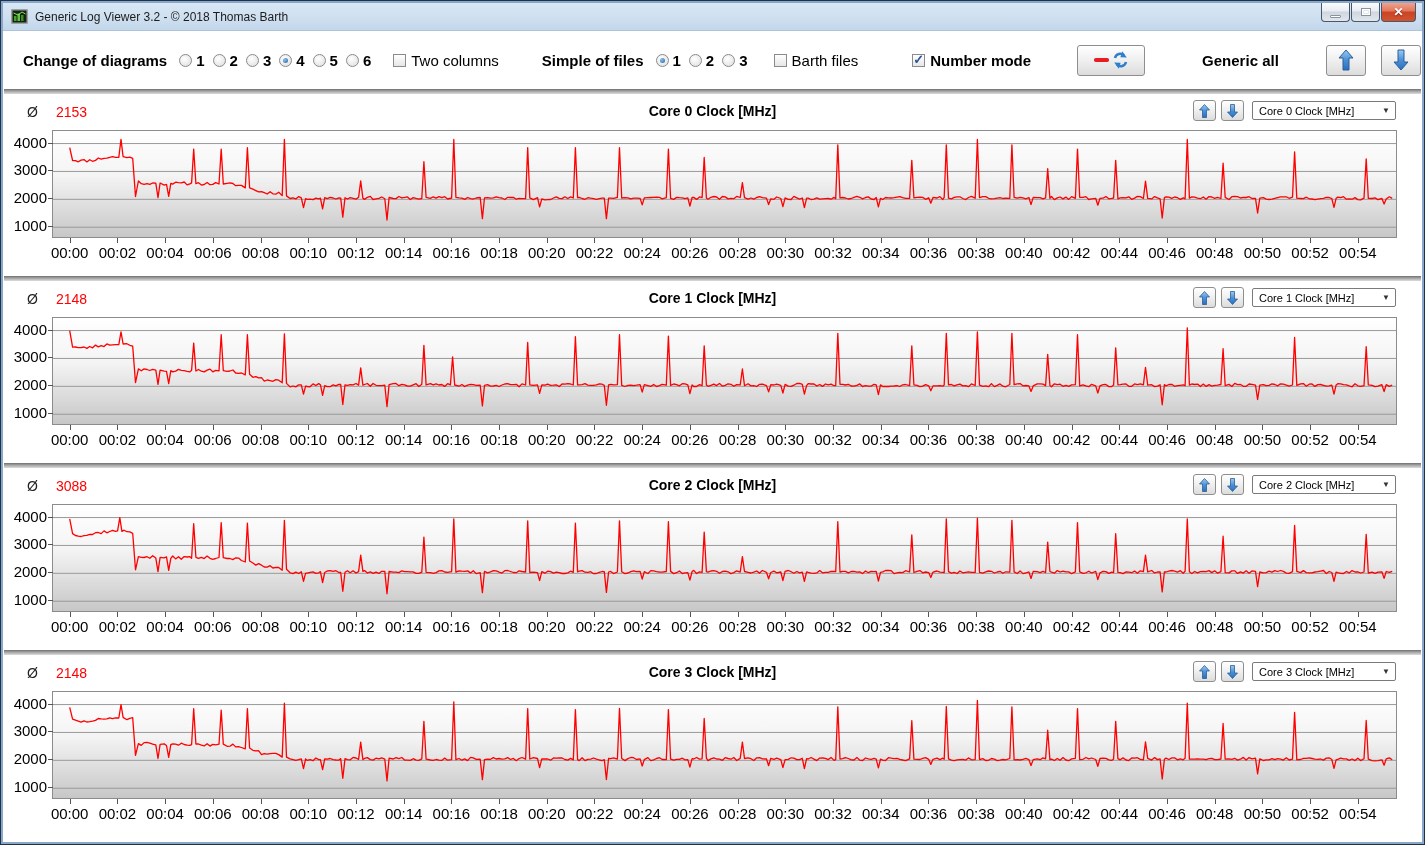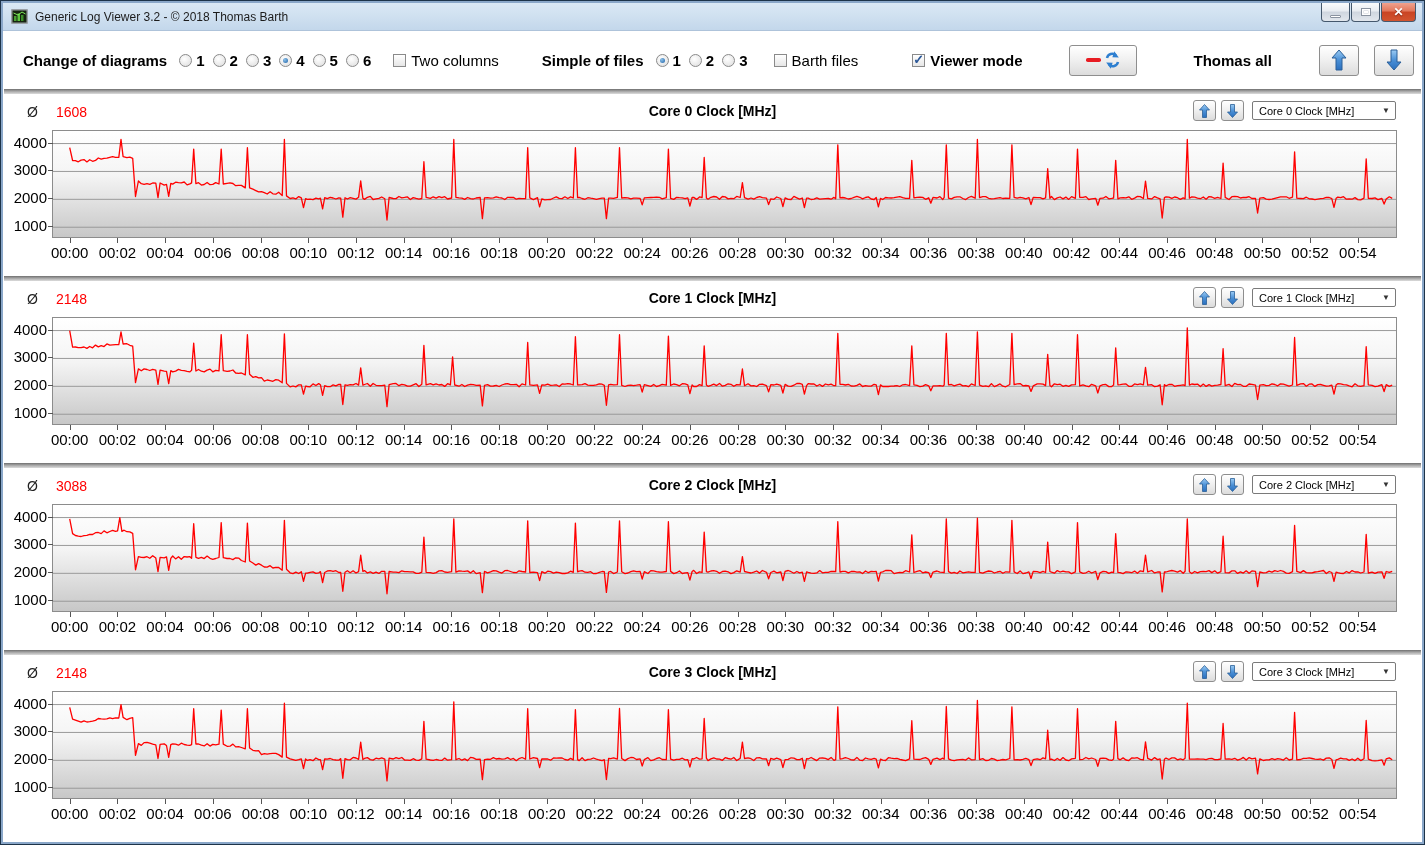--- a/index.html
+++ b/index.html
@@ -155,53 +155,53 @@
             </label>
           </span>
 
       <label class="chk-item" id="show-files" style="margin-left:18px">
         <span class="chk"></span>
         <span class="chk-label">Barth files</span>
       </label>
 
       <label class="chk-item" id="simple-mode" style="margin-left:54px">
         <span class="chk checked"></span>
-        <span class="chk-label bold">Viewer mode</span>
+        <span class="chk-label bold">Number mode</span>
       </label>
 
       <button class="btn btn-sync">
         <svg width="36" height="20" viewBox="0 0 36 20">
           <rect x="1" y="8" width="15" height="4" rx="1.8" fill="#e81c23"></rect>
           <path d="M22 8 A 5.4 5.4 0 0 1 31 5.3" stroke="#2e7fd0" stroke-width="2.5" fill="none"></path>
           <polygon points="29.2,1.2 33.8,7.4 27.4,7.2" fill="#2e7fd0"></polygon>
           <path d="M33 12 A 5.4 5.4 0 0 1 24 14.7" stroke="#2e7fd0" stroke-width="2.5" fill="none"></path>
           <polygon points="25.8,18.8 21.2,12.6 27.6,12.8" fill="#2e7fd0"></polygon>
         </svg>
       </button>
 
-      <span class="tb-label" style="margin-left:57px">Thomas all</span>
+      <span class="tb-label" style="margin-left:57px">Generic all</span>
 
       <button class="btn btn-arrow" style="margin-left:47px">
         <svg width="16" height="22" viewBox="0 0 16 22">
           <polygon points="8,1 15,9 11,9 11,21 5,21 5,9 1,9" fill="url(#bgrad)" stroke="#2a5f98" stroke-width="1"></polygon>
         </svg>
       </button>
       <button class="btn btn-arrow" style="margin-left:15px">
         <svg width="16" height="22" viewBox="0 0 16 22">
           <polygon points="8,21 1,13 5,13 5,1 11,1 11,13 15,13" fill="url(#bgrad)" stroke="#2a5f98" stroke-width="1"></polygon>
         </svg>
       </button>
     </div>
 
     <div class="charts" id="charts">
           <div class="chart-block">
     <div class="sepbar"></div>
     <div class="panel">
       <span class="avg-sym">Ø</span>
-      <span class="avg-val" style="color: rgb(255, 0, 0);">1608</span>
+      <span class="avg-val" style="color: rgb(255, 0, 0);">2153</span>
       <span class="panel-title">Core 0 Clock [MHz]</span>
       <button class="btn mini-btn mini-up">
         <svg width="11" height="14" viewBox="0 0 11 14">
           <polygon points="5.5,0.5 10.5,6 7.5,6 7.5,13.5 3.5,13.5 3.5,6 0.5,6" fill="url(#bgrad)" stroke="#2a5f98" stroke-width="0.8"></polygon>
         </svg>
       </button>
       <button class="btn mini-btn mini-down">
         <svg width="11" height="14" viewBox="0 0 11 14">
           <polygon points="5.5,13.5 0.5,8 3.5,8 3.5,0.5 7.5,0.5 7.5,8 10.5,8" fill="url(#bgrad)" stroke="#2a5f98" stroke-width="0.8"></polygon>
         </svg>

